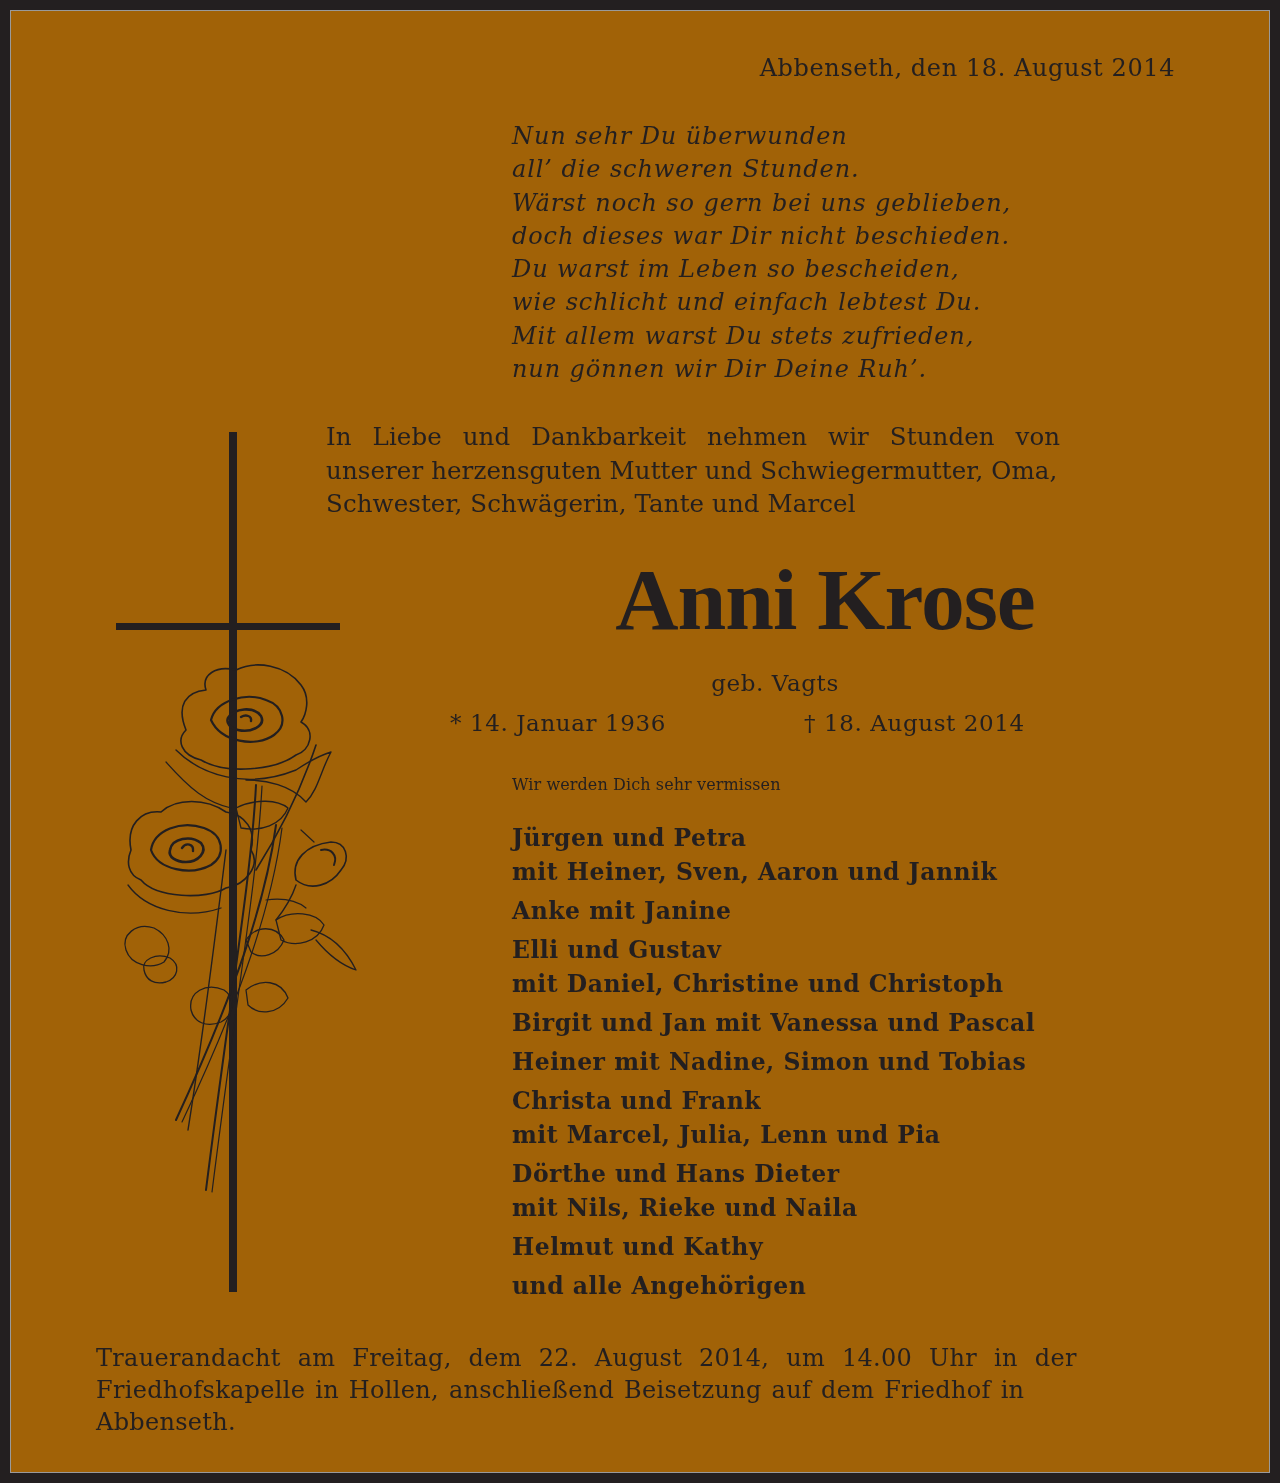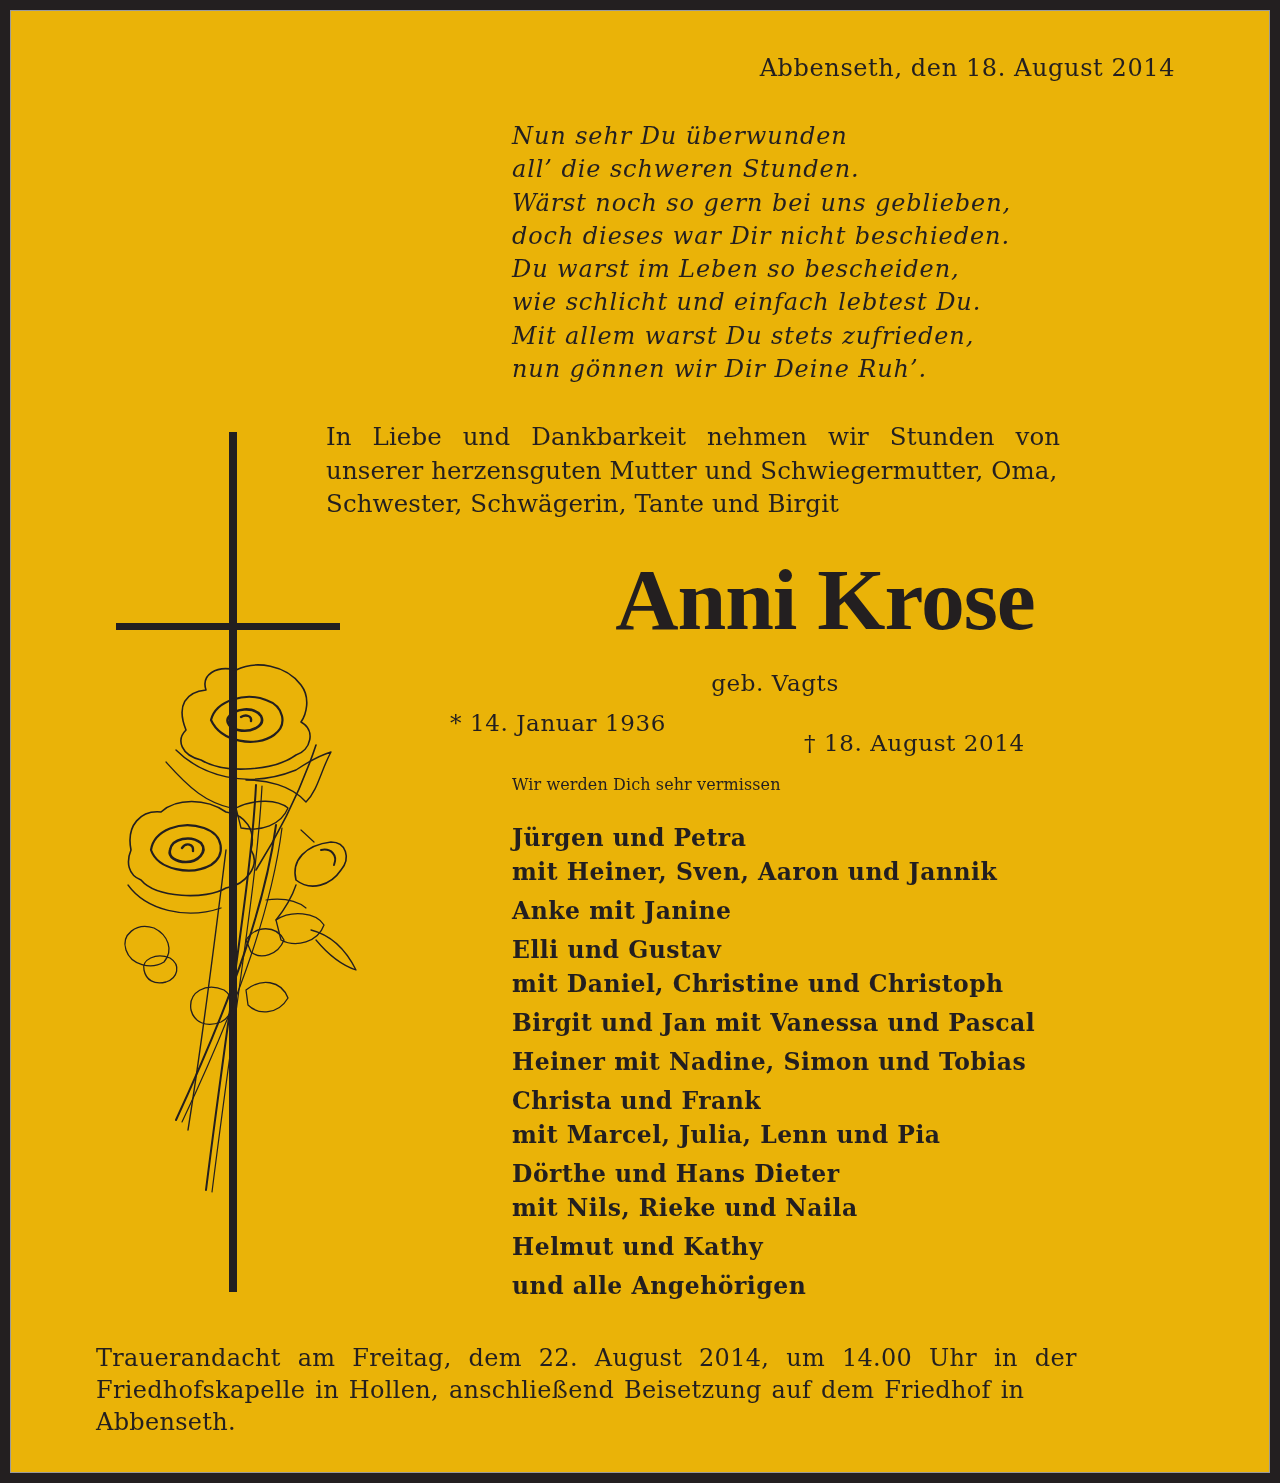--- a/index.html
+++ b/index.html
@@ -6,21 +6,21 @@
   body {
     width: 1280px; height: 1483px;
     background: #231f20;
     font-family: "DejaVu Serif", "Liberation Serif", serif;
     color: #231f20;
   }
   .frame {
     position: absolute;
     left: 10px; top: 10px;
     width: 1260px; height: 1463px;
-    background: #eab308;
+    background: #a16207;
     box-shadow: inset 0 0 0 1px #9a9a9a;
     overflow: hidden;
   }
   .abs { position: absolute; }
   .place-date {
     right: 95px; top: 44px;
     font-size: 24px; letter-spacing: 0.6px;
     white-space: nowrap;
   }
   .poem {
@@ -42,21 +42,21 @@
     text-align: center; font-weight: bold;
     font-family: "Liberation Serif", "DejaVu Serif", serif;
     font-size: 86px; letter-spacing: -1px;
     transform: scaleX(1.02);
   }
   .maiden {
     left: 640px; top: 660px; width: 250px;
     text-align: center; font-size: 23px; letter-spacing: 0.6px;
   }
   .birth { left: 440px; top: 700px; font-size: 23px; letter-spacing: 0.6px; white-space: nowrap; }
-  .death { left: 794px; top: 720px; font-size: 23px; letter-spacing: 0.6px; white-space: nowrap; }
+  .death { left: 794px; top: 700px; font-size: 23px; letter-spacing: 0.6px; white-space: nowrap; }
   .miss {
     left: 502px; top: 765px;
     font-size: 16px; letter-spacing: 0.1px; white-space: nowrap;
   }
   .family {
     left: 502px; top: 811px;
     font-weight: bold; font-size: 23.5px; letter-spacing: 0.5px;
   }
   .family .grp { margin-bottom: 5px; }
   .family .ln { line-height: 34px; white-space: nowrap; }
@@ -83,21 +83,21 @@
     <div>wie schlicht und einfach lebtest Du.</div>
     <div>Mit allem warst Du stets zufrieden,</div>
     <div>nun gönnen wir Dir Deine Ruh’.</div>
   </div>
 
   <div class="abs intro">
     <div class="j">
         <span style="word-spacing:13px">In Liebe und Dankbarkeit nehmen wir Stunden von</span>
       </div>
     <div>unserer herzensguten Mutter und Schwiegermutter, Oma,</div>
-    <div>Schwester, Schwägerin, Tante und Birgit</div>
+    <div>Schwester, Schwägerin, Tante und Marcel</div>
   </div>
 
   <div class="abs name">Anni Krose</div>
   <div class="abs maiden">geb. Vagts</div>
   <div class="abs birth">* 14. Januar 1936</div>
   <div class="abs death">† 18. August 2014</div>
 
   <div class="abs miss">Wir werden Dich sehr vermissen</div>
 
   <div class="abs family">

